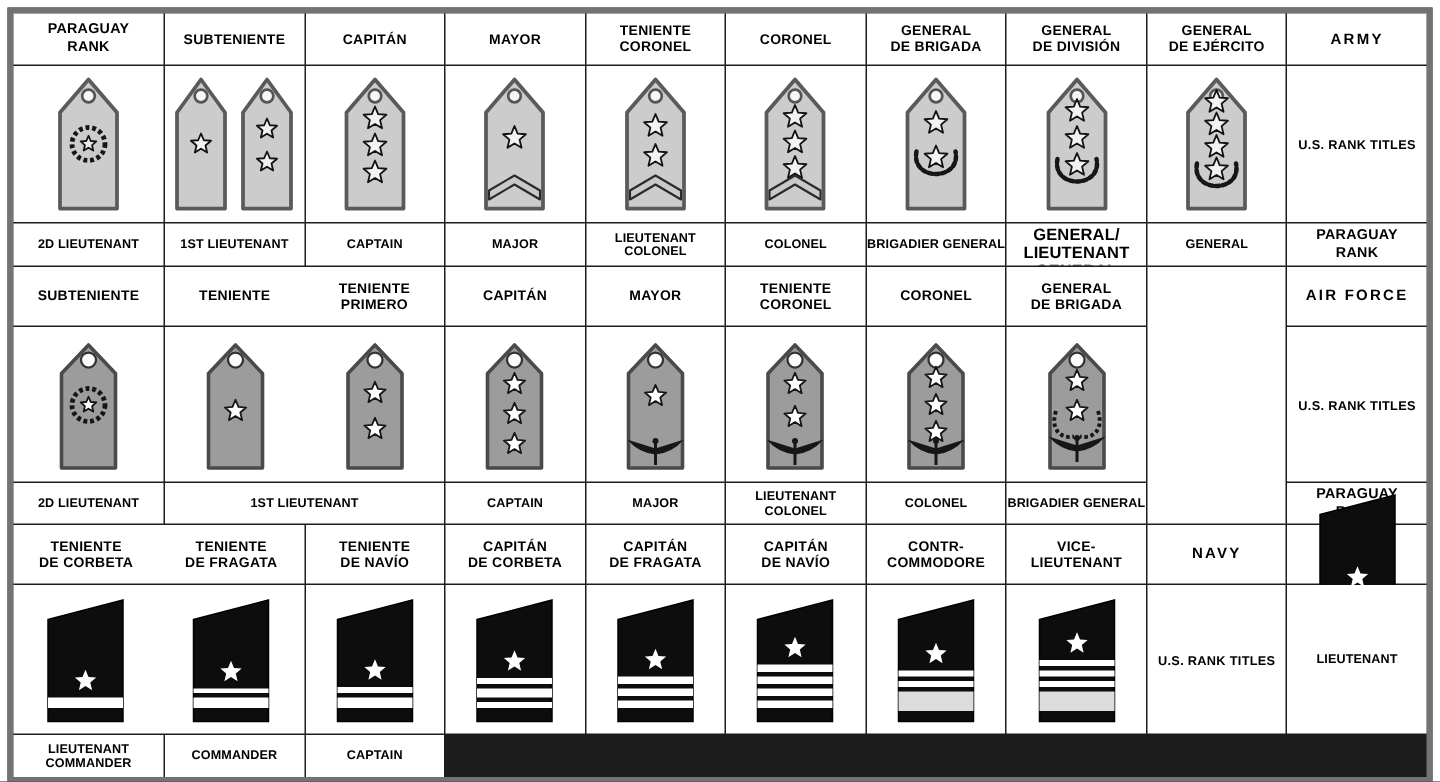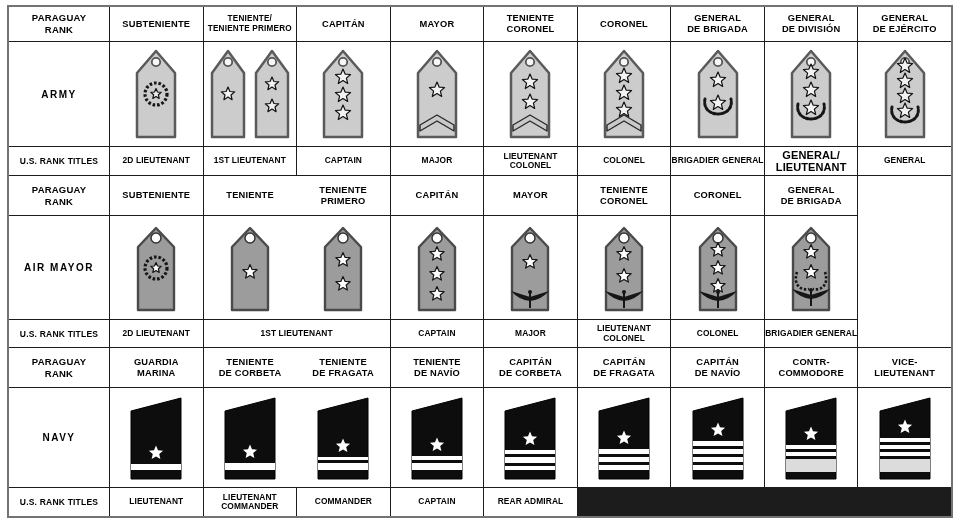--- a/index.html
+++ b/index.html
@@ -2,21 +2,21 @@
 <html><head>
 <meta charset="utf-8">
 <style>
   html,body{margin:0;padding:0;}
   body{width:960px;height:521px;background:#ffffff;font-family:"Liberation Sans",sans-serif;overflow:hidden;}
   .chart{
     width:942px;margin:5px auto 0 auto;
     display:grid;
     grid-template-columns:100px repeat(9,1fr);
     grid-template-rows:34px 104px 28px 39px 103px 27px 39px 99px 28px;
-    gap:1px;background:#1c1c1c;border:2px solid #737373;
+    gap:1px;background:#1c1c1c;border:4px solid #737373;
   }
   .cell{background:#fff;display:flex;flex-direction:column;align-items:center;justify-content:center;
         text-align:center;font-weight:bold;color:#000;overflow:hidden;}
   .hrow{flex-direction:row;}
   .side-label{font-size:9.5px;line-height:1.25;white-space:pre-line;letter-spacing:.2px;}
   .us-label{font-size:8.5px;letter-spacing:.2px;}
   .branch{font-size:10px;letter-spacing:1.5px;}
   .rank-h{font-size:9.3px;line-height:1.18;white-space:pre-line;letter-spacing:.2px;}
   .rank-h.small{font-size:8.2px;}
   .us-t{font-size:8.4px;line-height:1.12;white-space:pre-line;letter-spacing:.1px;}
@@ -29,22 +29,20 @@
   .insignia{display:flex;align-items:center;justify-content:center;}
 </style>
 </head>
 <body>
 
 <div class="chart">
 
   <div class="cell side-label">PARAGUAY
 RANK</div>
   <div class="cell rank-h">SUBTENIENTE</div>
-  <div class="cell rank-h small">TENIENTE/
-TENIENTE PRIMERO</div>
   <div class="cell rank-h">CAPITÁN</div>
   <div class="cell rank-h">MAYOR</div>
   <div class="cell rank-h">TENIENTE
 CORONEL</div>
   <div class="cell rank-h">CORONEL</div>
   <div class="cell rank-h">GENERAL
 DE BRIGADA</div>
   <div class="cell rank-h">GENERAL
 DE DIVISIÓN</div>
   <div class="cell rank-h">GENERAL
@@ -181,21 +179,21 @@
   </div>
   <div class="cell rank-h">CAPITÁN</div>
   <div class="cell rank-h">MAYOR</div>
   <div class="cell rank-h">TENIENTE
 CORONEL</div>
   <div class="cell rank-h">CORONEL</div>
   <div class="cell rank-h">GENERAL
 DE BRIGADA</div>
   <div class="cell af-empty"></div>
 
-  <div class="cell branch">AIR MAYOR</div>
+  <div class="cell branch">AIR FORCE</div>
   <div class="ins-cell">
     <div class="insignia">
         <svg width="48" height="92" viewBox="0 0 48 92">
           <path d="M 6 25 L 24 6 L 42 25 L 42 88 L 6 88 Z" fill="#9c9c9c" stroke="#4a4a4a" stroke-width="2.4" stroke-linejoin="round"></path>
           <circle cx="24" cy="16" r="5" fill="#fdfdfd" stroke="#333" stroke-width="1.5"></circle>
           <circle cx="24" cy="46" r="11" fill="none" stroke="#161616" stroke-width="3.2" stroke-dasharray="2.6 1.9"></circle>
           <polygon points="24.0,40.5 25.5,44.0 29.2,44.3 26.4,46.8 27.2,50.4 24.0,48.5 20.8,50.4 21.6,46.8 18.8,44.3 22.5,44.0" fill="#fff" stroke="#111" stroke-width="1.2" stroke-linejoin="round"></polygon>
         </svg>
       </div>
   </div>
@@ -290,22 +288,20 @@
   <div class="cell us-t">2D LIEUTENANT</div>
   <div class="cell us-t span2">1ST LIEUTENANT</div>
   <div class="cell us-t">CAPTAIN</div>
   <div class="cell us-t">MAJOR</div>
   <div class="cell us-t">LIEUTENANT COLONEL</div>
   <div class="cell us-t">COLONEL</div>
   <div class="cell us-t">BRIGADIER GENERAL</div>
 
   <div class="cell side-label">PARAGUAY
 RANK</div>
-  <div class="cell rank-h">GUARDIA
-MARINA</div>
   <div class="cell hrow span2 spread">
     <span class="rank-h">TENIENTE
 DE CORBETA</span>
     <span class="rank-h">TENIENTE
 DE FRAGATA</span>
   </div>
   <div class="cell rank-h">TENIENTE
 DE NAVÍO</div>
   <div class="cell rank-h">CAPITÁN
 DE CORBETA</div>
@@ -412,15 +408,14 @@
         </svg>
       </div>
   </div>
 
   <div class="cell us-label">U.S. RANK TITLES</div>
   <div class="cell us-t">LIEUTENANT</div>
   <div class="cell us-t">LIEUTENANT
 COMMANDER</div>
   <div class="cell us-t">COMMANDER</div>
   <div class="cell us-t">CAPTAIN</div>
-  <div class="cell us-t">REAR ADMIRAL</div>
 
 </div>
 
 </body></html>

